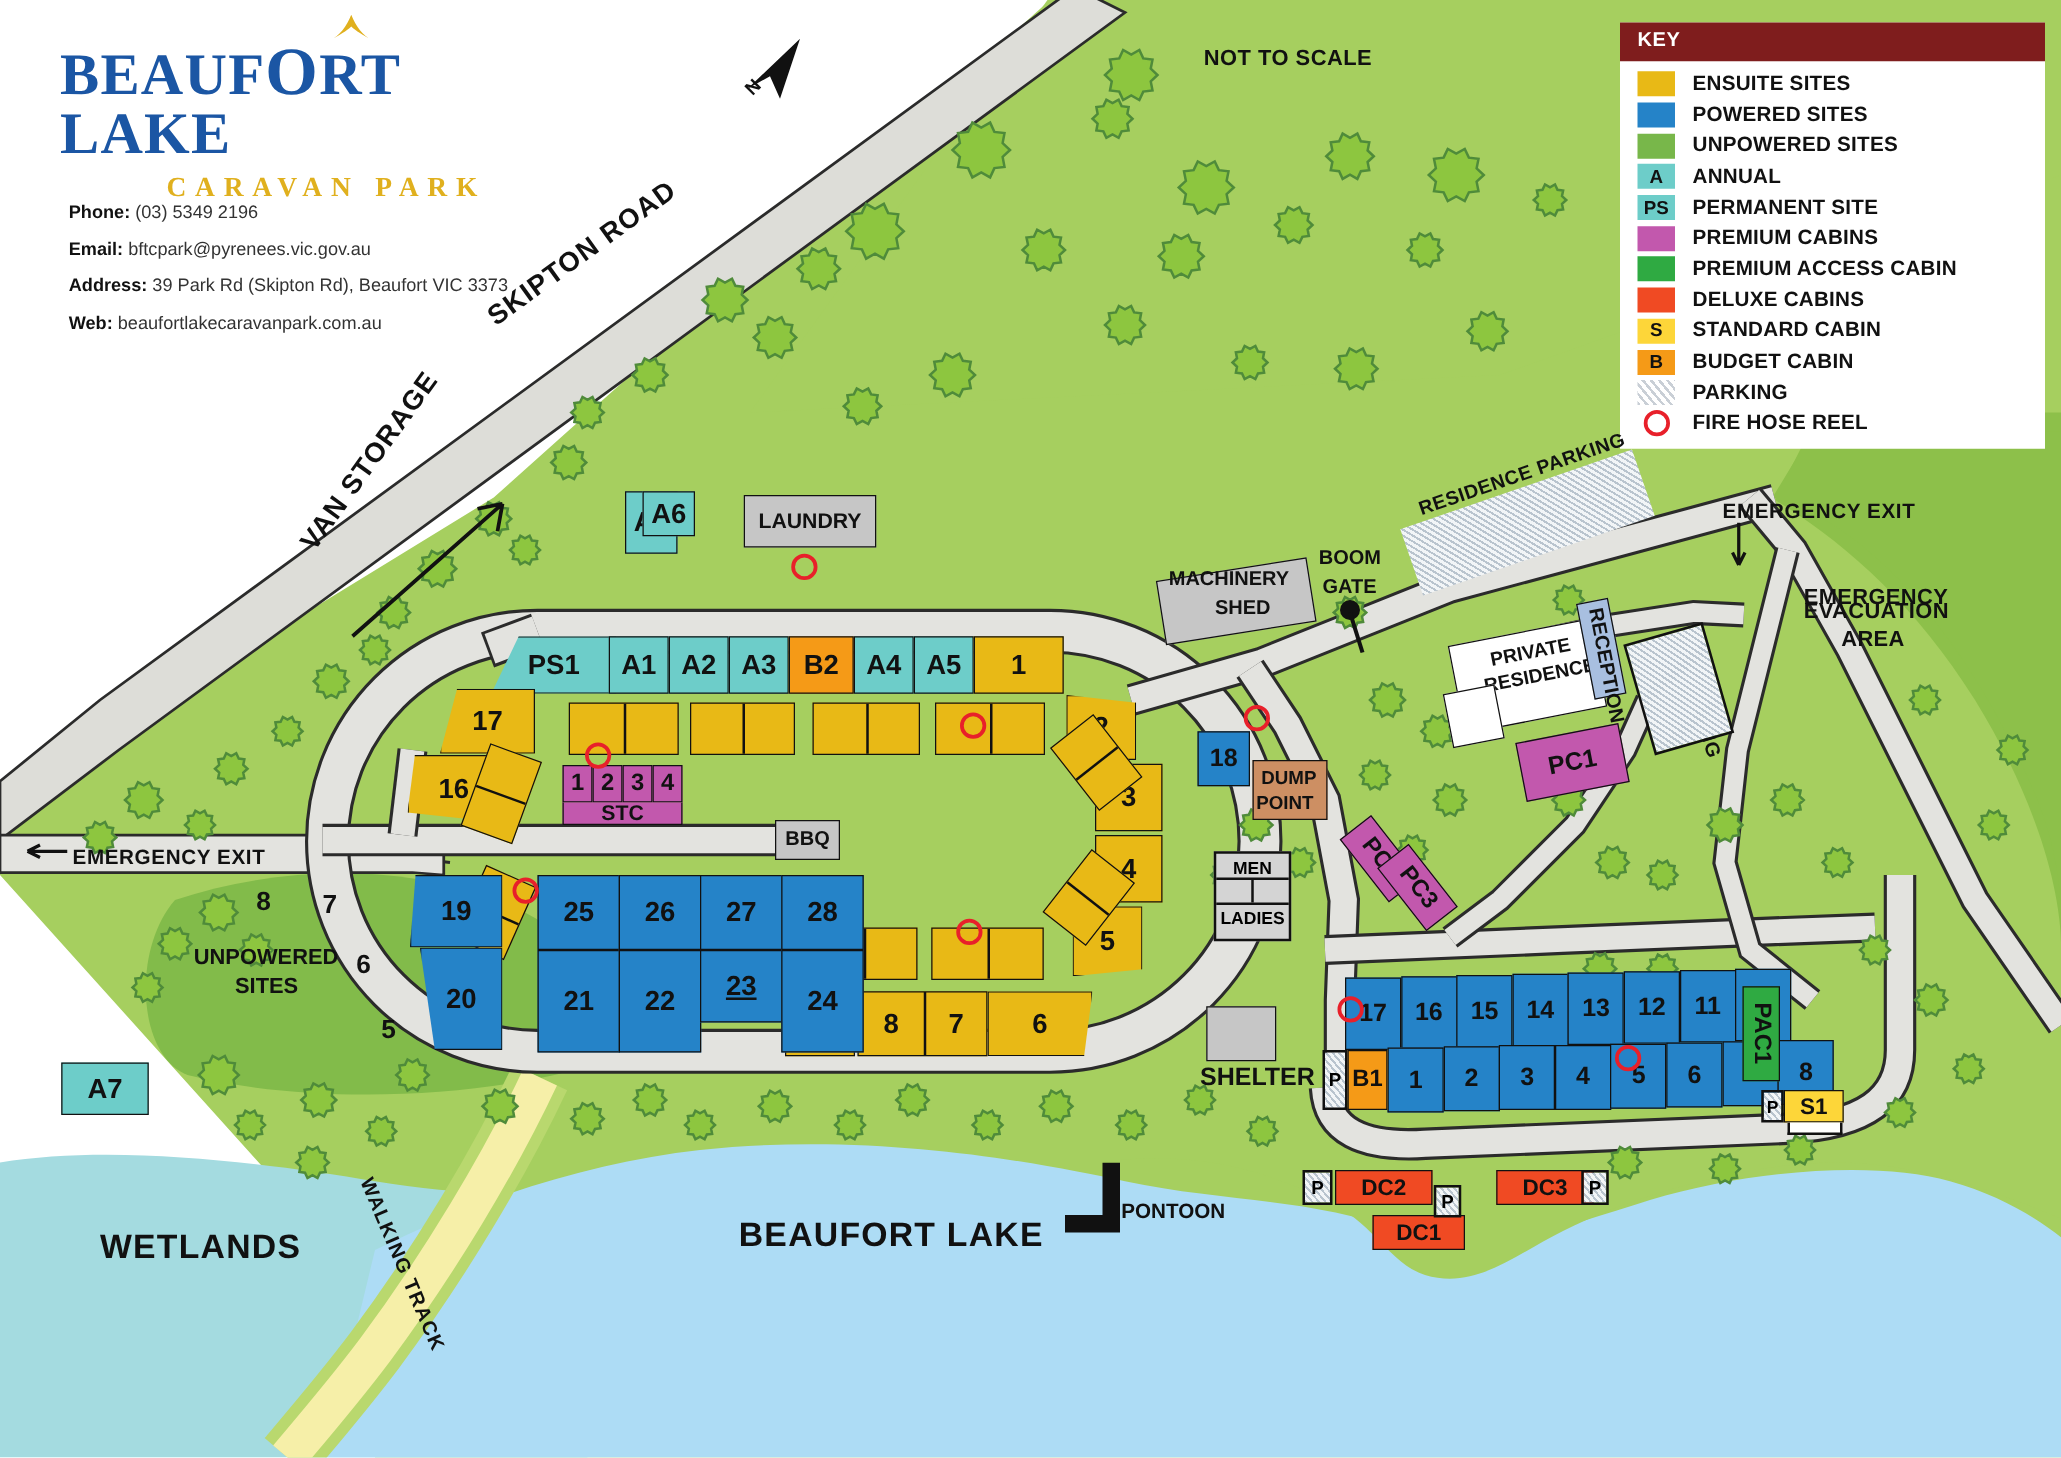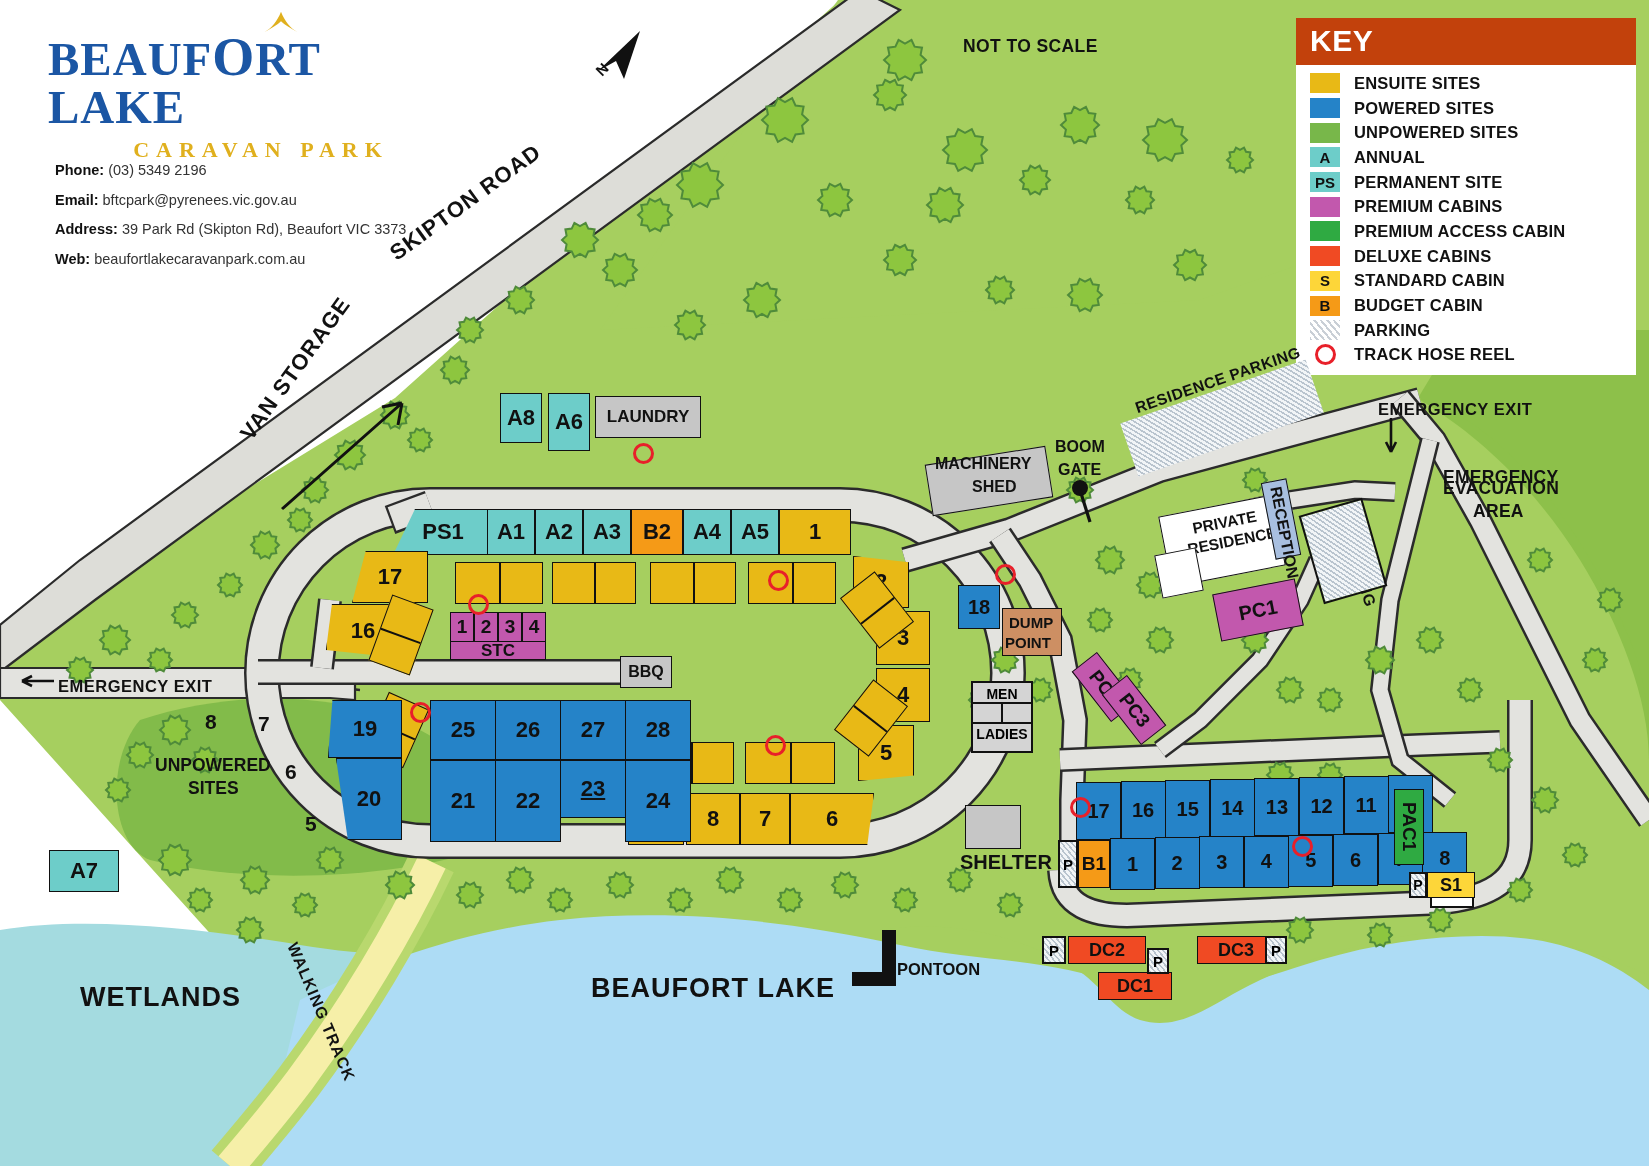--- a/index.html
+++ b/index.html
@@ -14,21 +14,21 @@
   .brand-sub{font-family:"Liberation Serif",serif;font-size:22px;letter-spacing:7px;
      color:#e0b01e;font-weight:bold;text-align:center;margin-top:6px;padding-left:6px;}
   .gull{position:absolute;left:214px;top:-20px;width:38px;height:26px;}
   #contact{position:absolute;left:55px;top:163px;font-size:14.5px;color:#333;line-height:1;}
   #contact div{margin-bottom:15px;}
   #contact b{color:#111;font-weight:bold;}
 
   
   #key{position:absolute;left:1296px;top:18px;width:340px;background:#fff;
        box-shadow:0 0 0 0 #fff;}
-  #key .key-head{background:#c2410c;color:#fff;font-size:30px;font-weight:bold;
+  #key .key-head{background:#7f1d1d;color:#fff;font-size:16px;font-weight:bold;
        padding:6px 0 7px 14px;letter-spacing:.5px;}
   #key .key-body{padding:6px 0 8px 0;}
   .key-row{display:flex;align-items:center;height:24.7px;padding-left:14px;}
   .key-sw{width:30px;height:20px;margin-right:14px;flex:0 0 30px;
       display:flex;align-items:center;justify-content:center;
       font-size:15px;font-weight:bold;color:#111;line-height:1;}
   .key-lbl{font-size:16.5px;font-weight:bold;color:#111;letter-spacing:.2px;}
   .hatch{background-image:repeating-linear-gradient(50deg,#c9cfd6 0 2px,#fff 2px 5px);}
   .fhr{width:21px;height:21px;border:3px solid #e8202a;border-radius:50%;
        background:#fff;box-sizing:border-box;}
@@ -314,21 +314,21 @@
         <div class="key-lbl">BUDGET CABIN</div>
       </div>
       <div class="key-row">
         <div class="key-sw hatch" style="border: 0px;"></div>
         <div class="key-lbl">PARKING</div>
       </div>
       <div class="key-row">
         <div class="key-sw">
           <span class="fhr"></span>
         </div>
-        <div class="key-lbl">TRACK HOSE REEL</div>
+        <div class="key-lbl">FIRE HOSE REEL</div>
       </div>
     </div>
 </div>
 
 <div id="overlay">
     <div class="lbl" style="left:963px;top:36px;font-size:17.5px;letter-spacing:.4px;">NOT TO SCALE</div>
     <div style="position:absolute;left:588px;top:25px;width:62px;height:62px;"><svg viewBox="0 0 62 62" width="62" height="62">
         <path d="M10 46 L52 6 L36 54 L28 36 Z" fill="#111"></path>
         <text x="14" y="52" font-size="15" font-weight="bold" fill="#111" font-family="Liberation Sans" transform="rotate(-45 14 52)">N</text>
       </svg></div>
@@ -349,21 +349,21 @@
     <div style="position:absolute;left:1382px;top:418px;width:18px;height:42px;"><svg viewBox="0 0 18 42" width="18" height="42">
         <path d="M9 0 L9 34 M9 34 L4 24 M9 34 L14 24" stroke="#111" stroke-width="2.6" fill="none"></path>
       </svg></div>
     <div class="lbl" style="left:1443px;top:455px;font-size:17.5px;letter-spacing:.3px;margin-top:12px;">EMERGENCY</div>
     <div class="lbl" style="left:1443px;top:478px;font-size:17.5px;letter-spacing:.3px;">EVACUATION</div>
     <div class="lbl" style="left:1473px;top:501px;font-size:17.5px;letter-spacing:.3px;">AREA</div>
     <div style="position:absolute;left:276px;top:385px;width:150px;height:130px;"><svg viewBox="0 0 150 130" width="150" height="130">
         <path d="M6 124 L126 18 M126 18 L106 22 M126 18 L122 40" stroke="#111" stroke-width="3" fill="none"></path>
       </svg></div>
     <div class="site annual" style="left:500px;top:393px;width:42px;height:50px;">A8</div>
-    <div class="site annual" style="left:548px;top:393px;width:42px;height:58px;">A6</div>
+    <div class="site annual" style="left:514px;top:393px;width:42px;height:36px;">A6</div>
     <div class="site greybox" style="left:595px;top:396px;width:106px;height:42px;font-size:17px;">LAUNDRY</div>
     <div class="fire" style="left:633px;top:443px;"></div>
     <div class="site perm" style="left: 393px; top: 509px; width: 100px; height: 46px; border-radius: 0px; clip-path: polygon(22% 0px, 100% 0px, 100% 100%, 0px 100%);">PS1</div>
     <div class="site annual" style="left:487px;top:509px;width:48px;height:46px;">A1</div>
     <div class="site annual" style="left:535px;top:509px;width:48px;height:46px;">A2</div>
     <div class="site annual" style="left:583px;top:509px;width:48px;height:46px;">A3</div>
     <div class="site annual" style="left:683px;top:509px;width:48px;height:46px;">A4</div>
     <div class="site annual" style="left:731px;top:509px;width:48px;height:46px;">A5</div>
     <div class="site budget" style="left:631px;top:509px;width:52px;height:46px;">B2</div>
     <div class="site ensuite" style="left:779px;top:509px;width:72px;height:46px;">1</div>

